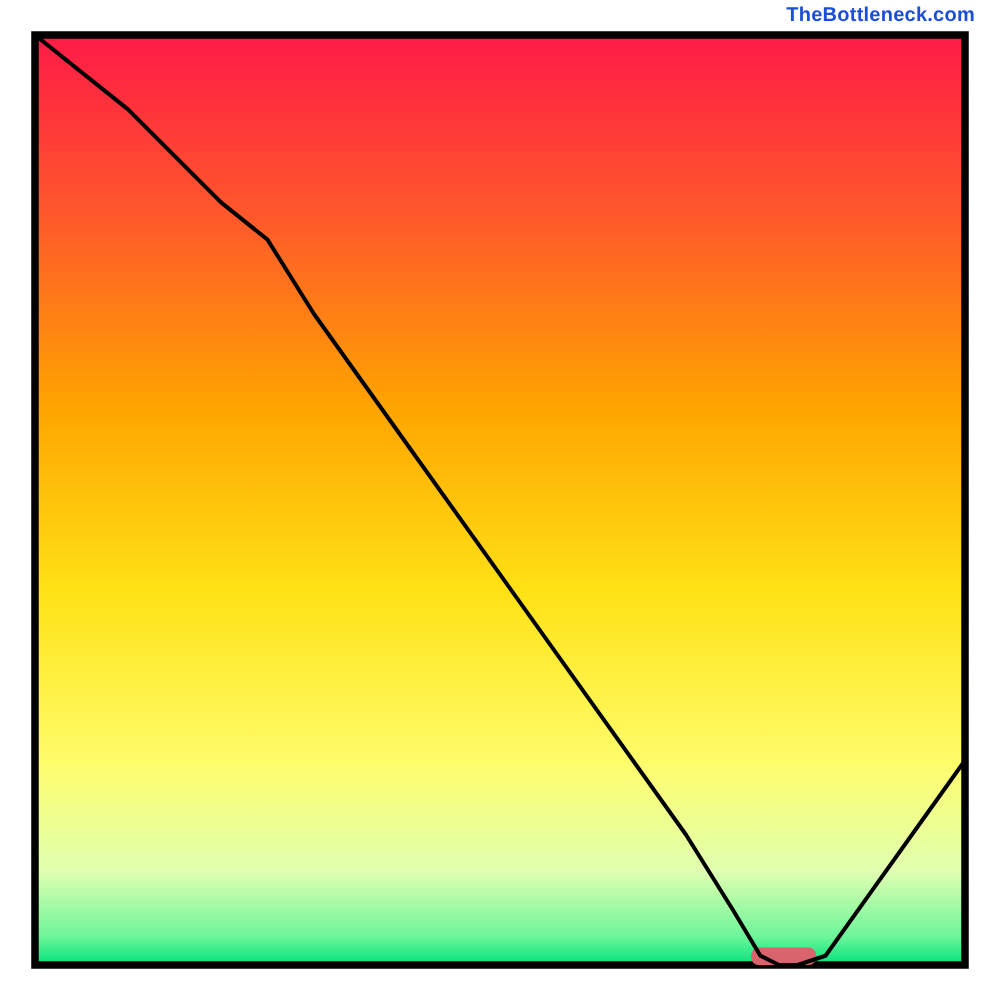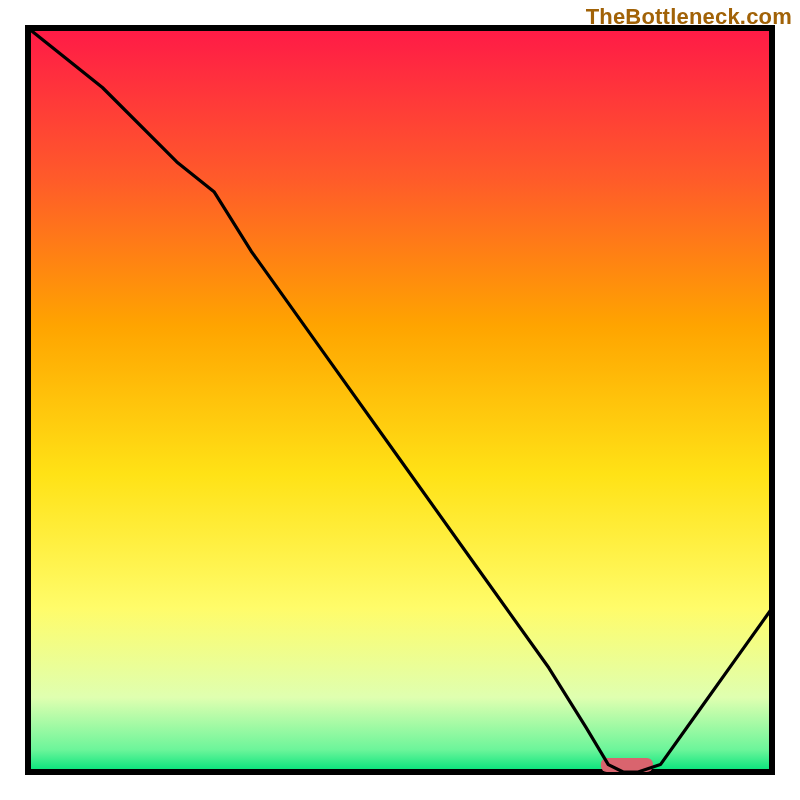--- a/index.html
+++ b/index.html
@@ -11,24 +11,24 @@
     font-family: Arial, Helvetica, sans-serif;
   }
   .stage {
     position: relative;
     width: 800px;
     height: 800px;
   }
   .watermark {
     position: absolute;
     top: 4px;
-    right: 8px;
-    font-size: 22px;
+    right: 20px;
+    font-size: 16px;
     font-weight: 600;
-    color: #a16207;
+    color: #1d4ed8;
     letter-spacing: 0.2px;
     z-index: 10;
   }
   svg.chart {
     position: absolute;
     left: 0;
     top: 0;
   }
 </style>
 </head>

